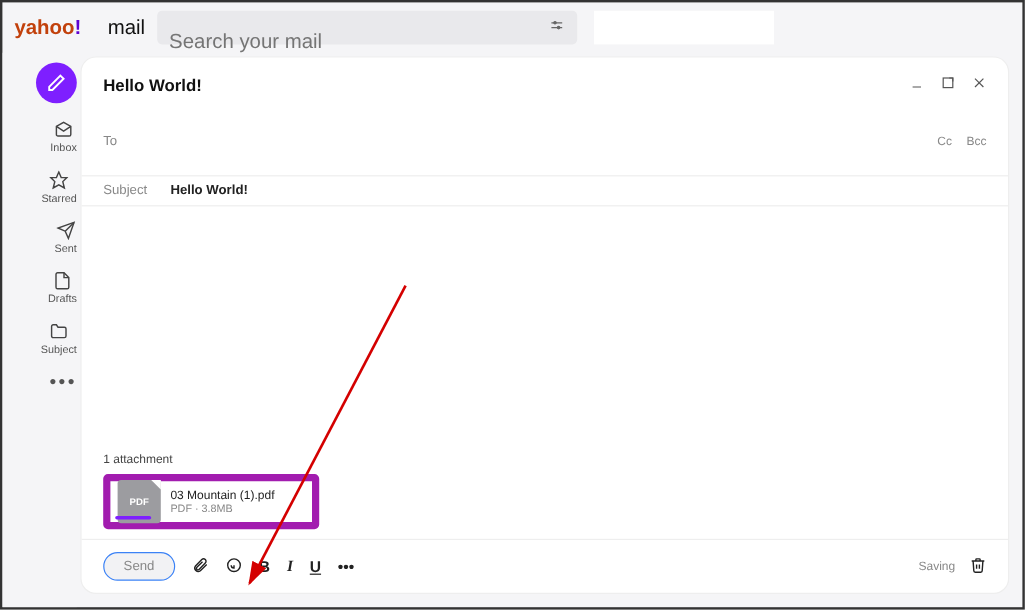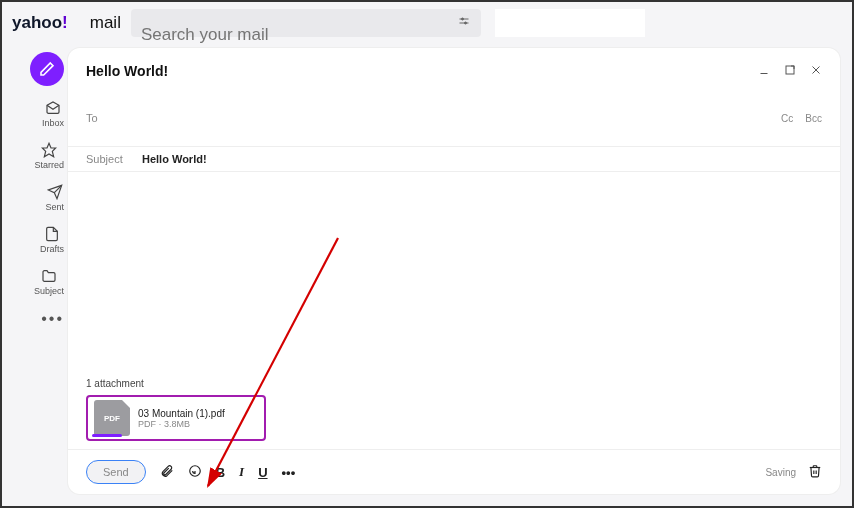--- a/index.html
+++ b/index.html
@@ -13,21 +13,21 @@
     position: relative;
   }
   .topbar {
     display: flex;
     align-items: center;
     height: 42px;
     padding: 0 10px;
     gap: 10px;
   }
   .logo { display: flex; align-items: baseline; font-weight: 700; font-size: 17px; }
-  .logo .y { color: #0f172a; }
+  .logo .y { color: #c2410c; }
   .logo .excl { color: #5f01d1; font-weight: 900; }
   .logo .mail { color: #111; font-weight: 400; margin-left: 22px; }
   .searchbar {
     flex: 0 0 350px;
     height: 28px;
     background: #e9e9ec;
     border-radius: 4px;
     display: flex;
     align-items: center;
     padding: 0 10px;
@@ -86,21 +86,21 @@
   .row.to { justify-content: space-between; }
   .row.to .left { display: flex; gap: 12px; flex: 1; align-items: center; }
   .row .field-label { width: 44px; }
   .ccbcc { display: flex; gap: 12px; color: #888; font-size: 10px; }
   .subject-val { color: #222; font-weight: 600; }
   .body-area { flex: 1; padding: 12px 18px; position: relative; }
   .attachments { padding: 0 18px 8px 18px; }
   .att-label { font-size: 10px; color: #444; margin-bottom: 6px; }
   .att-card {
     width: 180px; height: 46px;
-    border: 2px solid #a21caf;
+    border: 6px solid #a21caf;
     border-radius: 4px;
     display: flex; align-items: center; gap: 8px;
     padding: 4px 6px;
     position: relative;
   }
   .att-thumb {
     width: 36px; height: 36px; background: #9c9ca0;
     border-radius: 3px;
     display: flex; align-items: center; justify-content: center;
     font-size: 8px; color: #fff; font-weight: 700;

